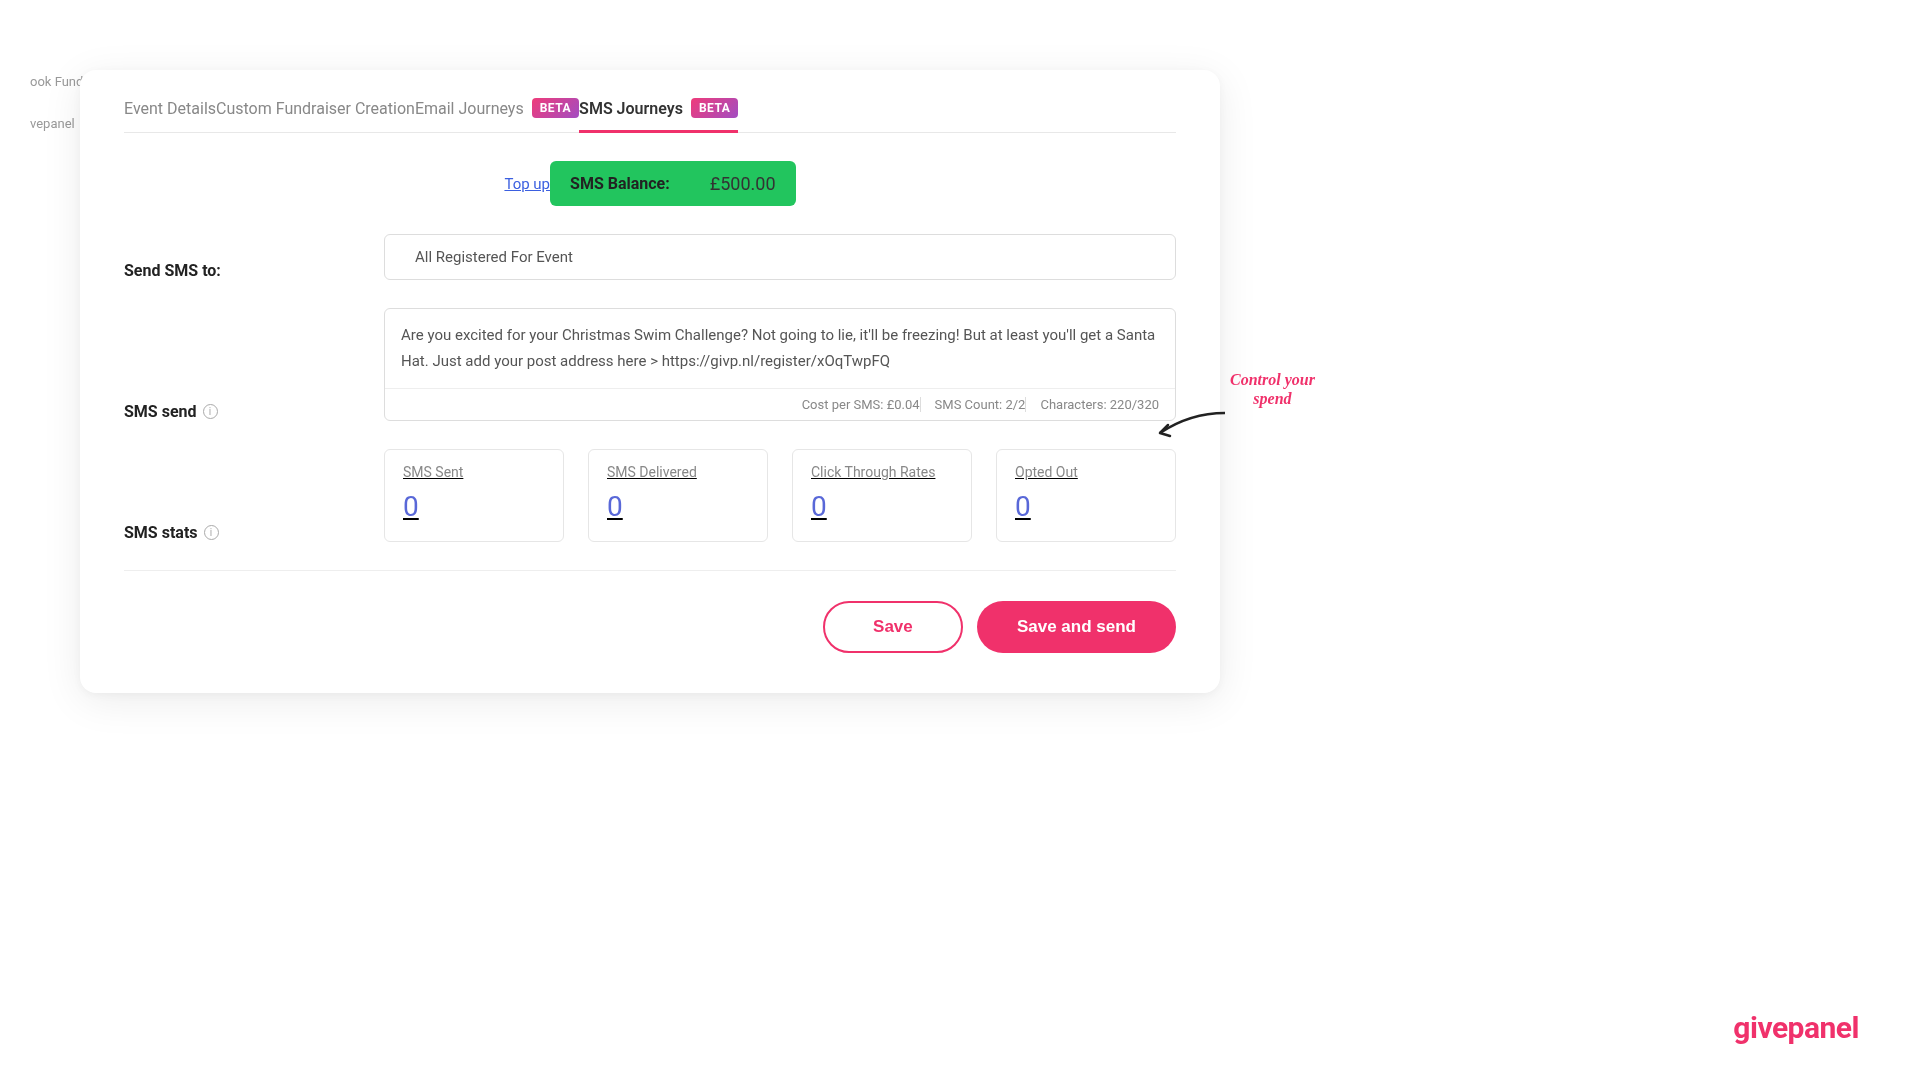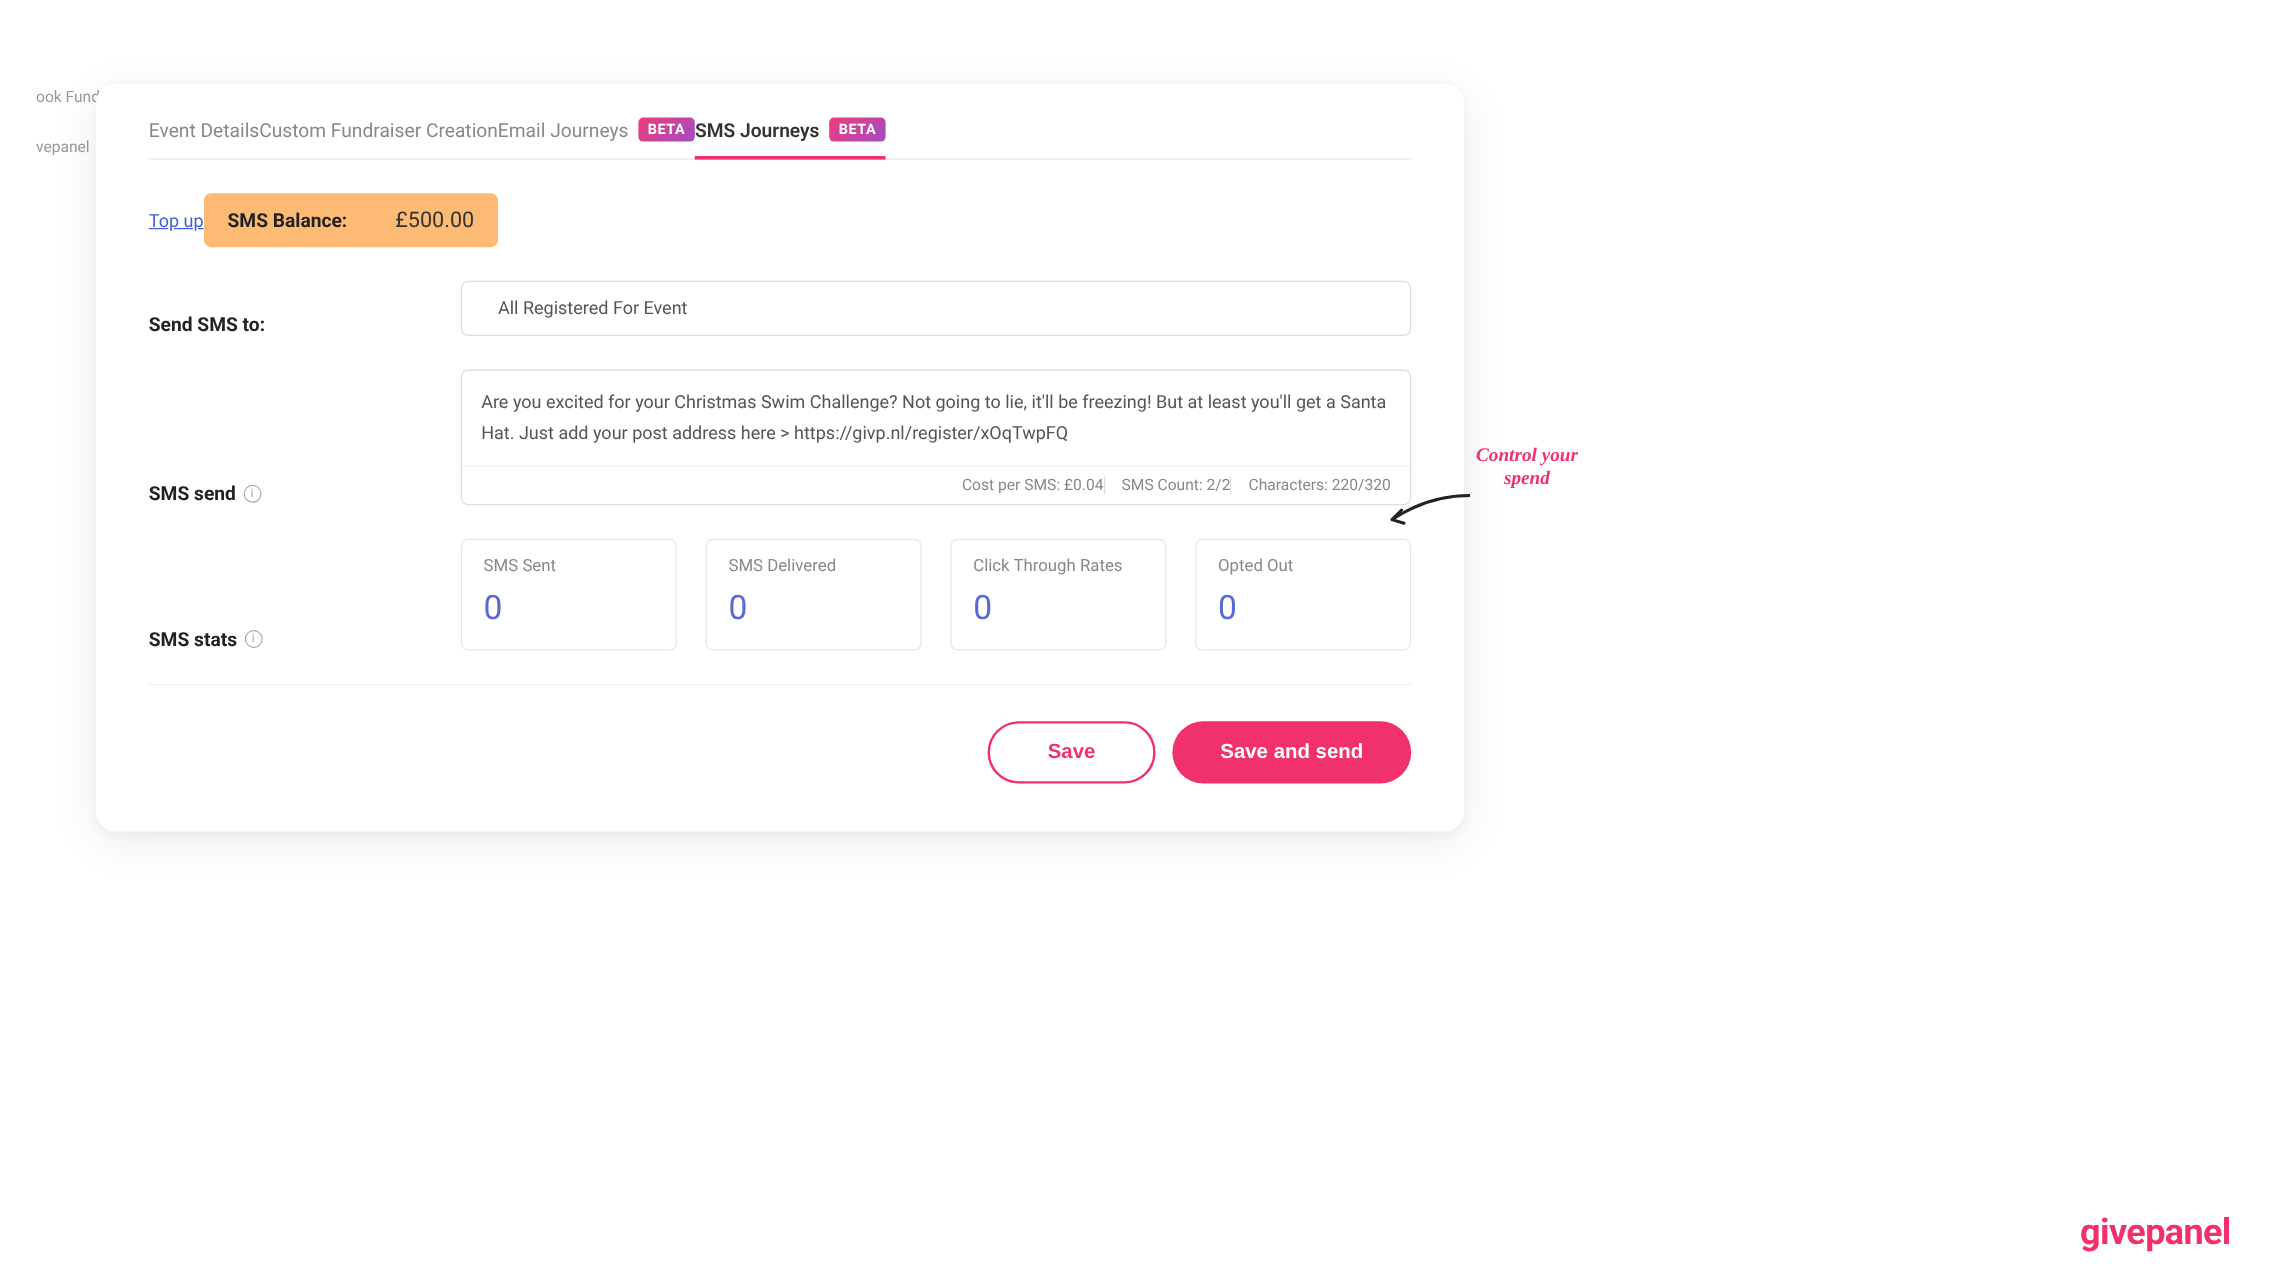--- a/index.html
+++ b/index.html
@@ -73,32 +73,32 @@
       padding: 3px 8px;
       font-size: 12px;
       font-weight: 700;
       color: #fff;
       background: linear-gradient(135deg, #ef3b7a 0%, #a24dc2 100%);
       border-radius: 4px;
       letter-spacing: 0.5px;
     }
     .balance-row {
       display: flex;
-      justify-content: flex-start;
+      justify-content: center;
       align-items: center;
       margin-bottom: 28px;
     }
     .topup-link {
       color: #3b5fe0;
       font-size: 15px;
       text-decoration: underline;
       cursor: pointer;
     }
     .balance-box {
-      background: #fdba74;
+      background: #22c55e;
       border-radius: 6px;
       padding: 12px 20px;
       display: flex;
       align-items: center;
       gap: 40px;
     }
     .balance-label {
       font-size: 16px;
       font-weight: 700;
       color: #222;
@@ -172,20 +172,21 @@
       padding-left: 14px;
     }
     .textarea-footer span:first-child {
       border-left: none;
       padding-left: 0;
     }
     .stats-grid {
       display: flex;
       gap: 24px;
       flex: 1;
+      text-decoration: underline;
     }
     .stat-card {
       flex: 1;
       border: 1px solid #e6e6e6;
       border-radius: 6px;
       padding: 14px 18px 18px 18px;
     }
     .stat-label {
       font-size: 14px;
       color: #888;

